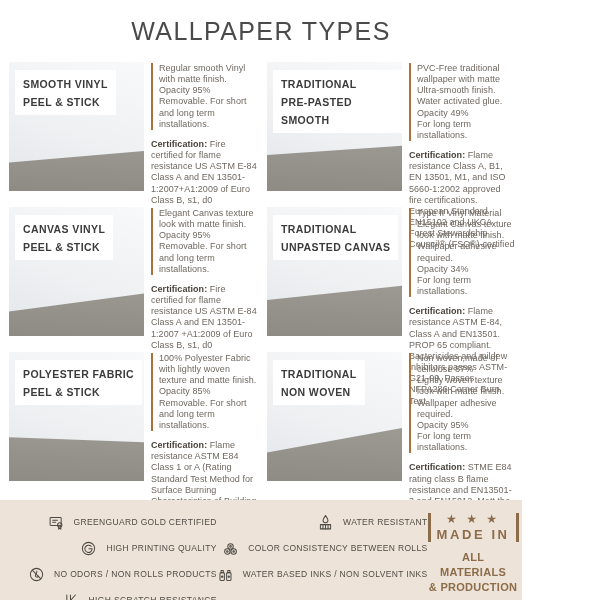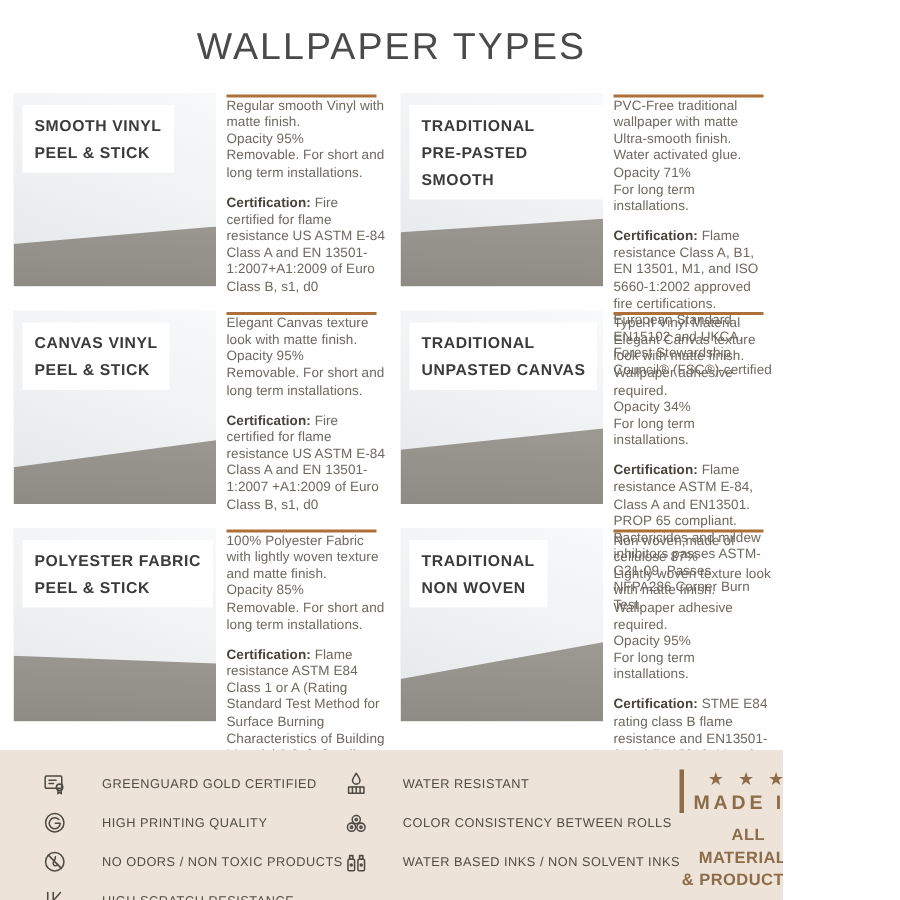--- a/index.html
+++ b/index.html
@@ -21,32 +21,32 @@
   .panel:nth-child(3) .floor{clip-path:polygon(0 81%,100% 67%,100% 100%,0 100%);}
   .panel:nth-child(4) .floor{clip-path:polygon(0 72%,100% 61%,100% 100%,0 100%);}
   .panel:nth-child(5) .floor{clip-path:polygon(0 66%,100% 70%,100% 100%,0 100%);}
   .panel:nth-child(6) .floor{clip-path:polygon(0 78%,100% 59%,100% 100%,0 100%);}
 
   .label-box{position:absolute;top:8px;left:6px;background:#ffffff;padding:4px 8px 5px 8px;max-width:120px;}
   .label-text{font-size:10.5px;font-weight:600;letter-spacing:.4px;color:#3b3b3b;
               line-height:1.3;white-space:pre-line;}
 
   .info{flex:1;margin-left:7px;padding-top:1px;}
-  .desc-row{display:flex;flex-direction:column;}
+  .desc-row{display:flex;}
   .vbar{flex:0 0 2px;background:#ad7038;margin-right:6px;}
   p{margin:0;}
   .desc{font-size:9px;line-height:1.24;color:#6f6860;white-space:pre-line;letter-spacing:.05px;}
   .cert{margin-top:9px;font-size:9px;line-height:1.24;color:#6f6860;letter-spacing:.05px;}
   .cert-label{font-weight:700;color:#48423b;}
 
   .footer{position:absolute;left:0;right:0;top:500px;height:100px;background:#ede3d8;
           display:flex;align-items:flex-start;padding:13px 14px 0 28px;box-sizing:border-box;}
   .badges{display:flex;flex-direction:column;gap:8px;}
   .badges.left{width:204px;}
-  .badge{display:flex;align-items:center;gap:23px;height:18px;}
+  .badge{display:flex;align-items:center;gap:9px;height:18px;justify-content:flex-end;}
   .badge svg{width:17px;height:17px;flex:0 0 17px;stroke:#4e4a44;fill:none;
              stroke-width:1.2;stroke-linecap:round;stroke-linejoin:round;}
   .badge-label{font-size:8.5px;color:#514c46;letter-spacing:.35px;white-space:nowrap;}
 
   .usa{margin-left:auto;margin-right:10px;text-align:center;color:#8c6c49;padding-top:0;}
   .usa-top{display:flex;justify-content:center;align-items:stretch;}
   .usa-bar{width:3px;background:#8c6c49;}
   .usa-mid{padding:0 6px;}
   .usa-stars{font-size:12px;letter-spacing:3px;line-height:1.15;white-space:nowrap;}
   .usa-madein{font-size:13px;font-weight:700;letter-spacing:2.6px;line-height:1.2;white-space:nowrap;}
@@ -91,21 +91,21 @@
         <div class="label-box">
           <span class="label-text">TRADITIONAL
 PRE-PASTED SMOOTH</span>
         </div>
       </div>
       <div class="info">
         <div class="desc-row">
           <div class="vbar"></div>
           <p class="desc">PVC-Free traditional wallpaper with matte Ultra-smooth finish.
 Water activated glue.
-Opacity 71%
+Opacity 49%
 For long term installations.</p>
         </div>
         <p class="cert">
           <span class="cert-label">Certification:</span>
           <span>Flame resistance Class A, B1, EN 13501, M1, and ISO 5660-1:2002 approved fire certifications. European Standard EN15102 and UKCA. Forest Stewardship Council® (FSC®)-certified</span>
         </p>
       </div>
     </section>
 
     <section class="panel">
@@ -221,21 +221,21 @@
           <path d="M13.2 7.5 A4.3 4.3 0 1 0 14.3 10.4 L10.5 10.4"></path>
         </svg>
         <span class="badge-label">HIGH PRINTING QUALITY</span>
       </div>
       <div class="badge">
         <svg viewBox="0 0 20 20">
           <circle cx="10" cy="10" r="7.2"></circle>
           <path d="M10.5 6 c0.2 2.5 -1.8 3.6 -1.8 5.4 a1.9 1.9 0 0 0 3.6 0.6"></path>
           <line x1="5" y1="4.8" x2="15.2" y2="15.2"></line>
         </svg>
-        <span class="badge-label">NO ODORS / NON TOXIC PRODUCTS</span>
+        <span class="badge-label">NO ODORS / NON ROLLS PRODUCTS</span>
       </div>
       <div class="badge">
         <svg viewBox="0 0 20 20">
           <line x1="4.5" y1="3.5" x2="4.5" y2="16.5"></line>
           <line x1="8.8" y1="3.5" x2="8.8" y2="16.5"></line>
           <line x1="8.8" y1="10" x2="14.5" y2="3.5"></line>
           <line x1="8.8" y1="10" x2="14.5" y2="16.5"></line>
         </svg>
         <span class="badge-label">HIGH SCRATCH RESISTANCE</span>
       </div>

